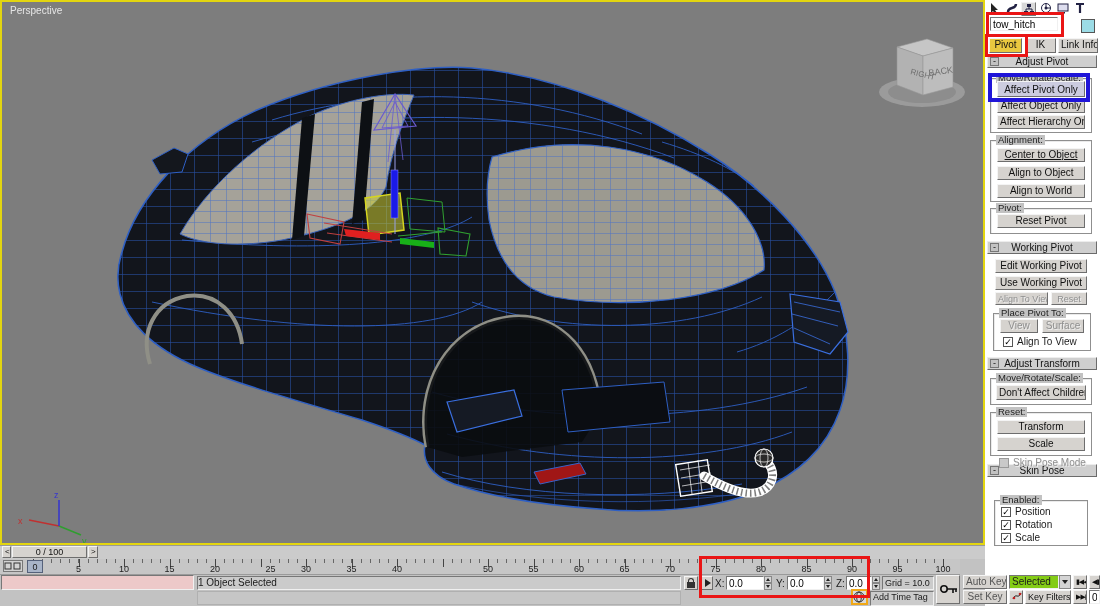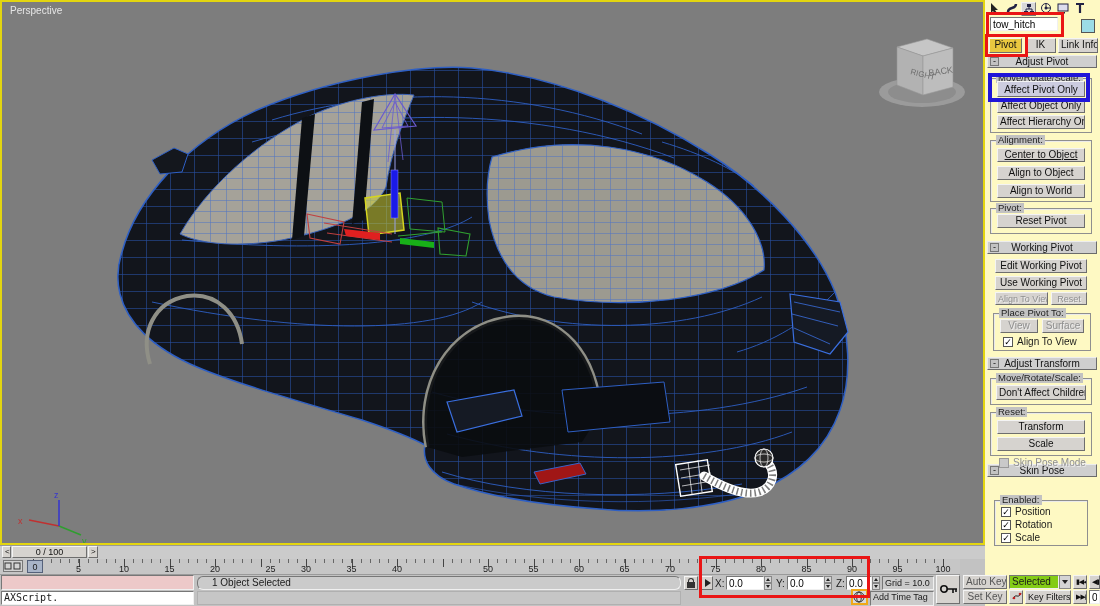--- a/index.html
+++ b/index.html
@@ -14,21 +14,21 @@
   .btn{background:#d6d3cf;border:1px solid;border-color:#f4f4f4 #6e6e6e #6e6e6e #f4f4f4;
        font-size:10px;line-height:12px;text-align:center;color:#111;cursor:default;
        white-space:nowrap;overflow:hidden;padding:0 2px;}
   .btn.disabled{color:#8f8f8f;text-shadow:1px 1px 0 #eee;}
   .btn.pressedish{background:#ccccdf;}
   .sunk{background:#cbcbcb;border:1px solid;border-color:#777 #f0f0f0 #f0f0f0 #777;}
   .whitefield{background:#fff;border:1px solid;border-color:#777 #f0f0f0 #f0f0f0 #777;
        font-size:10px;padding:0 2px;font-family:"Liberation Sans",sans-serif;}
   input.whitefield{height:14px;}
   
-  #cmdpanel{left:985px;top:0;width:115px;height:606px;background:#fef9c3;}
+  #cmdpanel{left:985px;top:0;width:115px;height:606px;background:#ffffff;}
   .ptab{width:15px;height:14px;text-align:center;font-size:10px;line-height:14px;color:#222;}
   .ptab.active{background:#d8d8d8;border:1px solid;border-color:#f2f2f2 #777 #777 #f2f2f2;}
   .roll{left:987px;width:110px;height:13px;background:#cfcfcf;border:1px solid;
         border-color:#ededed #6b6b6b #6b6b6b #ededed;text-align:center;font-size:10px;
         line-height:11px;color:#111;}
   .roll .minus{position:absolute;left:2px;top:1px;width:9px;height:9px;background:#c2c2c2;
         border:1px solid #777;line-height:7px;font-size:9px;text-align:center;}
   .grp{position:absolute;border:1px solid #8f8f8f;box-shadow:1px 1px 0 #eaeaea inset;}
   .grp .legend{position:absolute;top:-6px;left:5px;background:#c2c2c2;padding:0 2px;
         font-size:9.5px;color:#222;line-height:10px;white-space:nowrap;}
@@ -363,23 +363,22 @@
       <svg width="18" height="10">
           <rect x="1" y="2" width="6" height="6" stroke="#333" fill="none"></rect>
           <rect x="10" y="2" width="6" height="6" stroke="#333" fill="none"></rect>
         </svg>
     </div>
     <div class="abs" style="left:27px;top:1px;width:16px;height:13px;background:#a8b4c8;border:1px solid #55617a;
          text-align:center;line-height:12px;font-size:9px;">0</div>
   </div>
 
   <div class="abs sunk" style="left:1px;top:575px;width:193px;height:15px;background:#edc9c9;"></div>
-  <div class="abs whitefield mono" style="left:1px;top:591px;width:193px;height:14px;line-height:12px;">AXScript.</div>
-
-  <div class="abs sunk" style="left:197px;top:576px;width:484px;height:14px;line-height:12px;padding:0 14px;border-radius:6px;">1 Object Selected</div>
+
+  <div class="abs sunk" style="left:197px;top:576px;width:484px;height:14px;line-height:12px;padding:0 0;">1 Object Selected</div>
   <div class="abs" style="left:197px;top:591px;width:484px;height:14px;background:#c6c6c6;border:1px solid #b0b0b0;"></div>
 
   <div class="btn abs" style="left:684px;top:576px;width:14px;height:14px;">
     <div class="lockicon" style="margin:5px auto 0;"></div>
   </div>
   <div class="btn abs" style="left:701px;top:576px;width:12px;height:14px;">
     <svg width="8" height="10" style="margin-top:1px;">
         <path d="M1 1 L7 5 L1 9 Z" fill="#222"></path>
       </svg>
   </div>

